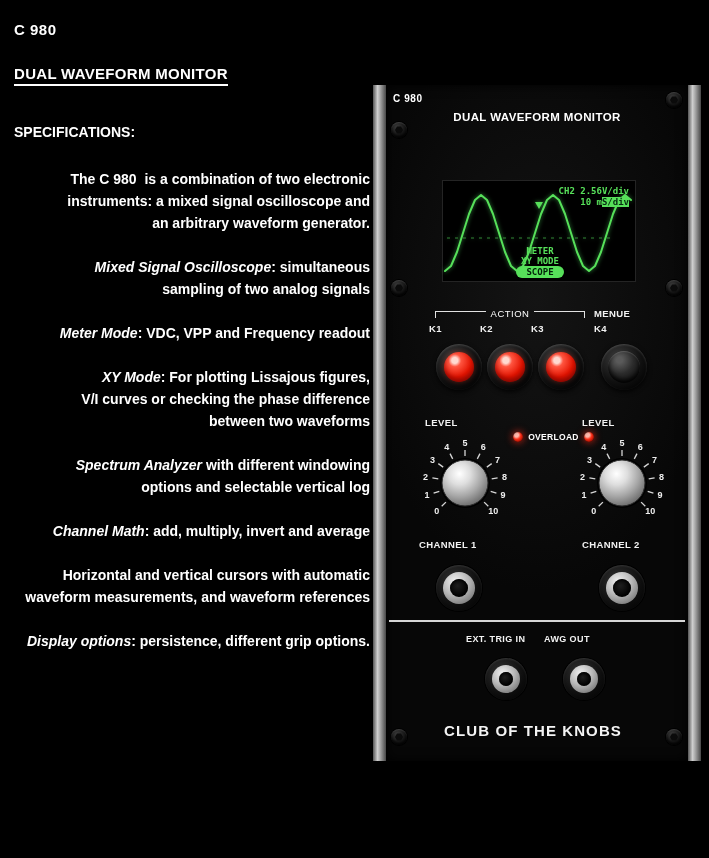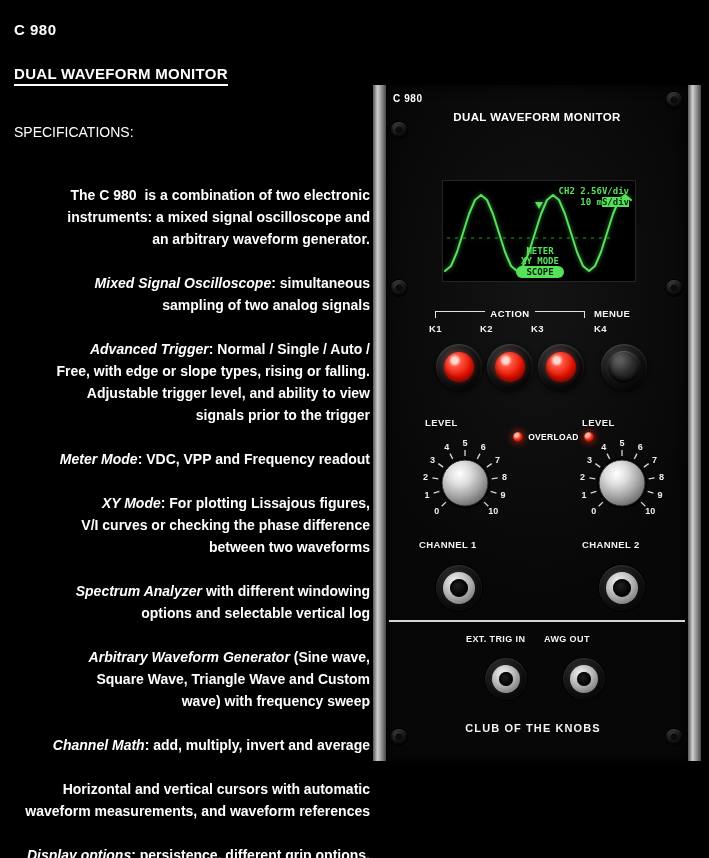--- a/index.html
+++ b/index.html
@@ -7,21 +7,21 @@
     width:709px; height:858px; position:relative; overflow:hidden;
     background:#000; color:#fff;
     font-family:"Liberation Sans", sans-serif;
   }
 
   
   .spec { position:absolute; left:14px; top:20px; width:356px; }
   .doc-model { font-size:15px; font-weight:bold; line-height:20px; margin-bottom:24px; letter-spacing:.5px; }
   .doc-title { font-size:15px; font-weight:bold; line-height:20px; margin-bottom:38px; letter-spacing:.3px; }
   .doc-title .u { border-bottom:2px solid #fff; padding-bottom:2px; }
-  .doc-heading { font-size:14px; font-weight:normal; line-height:20px; margin-bottom:42px; }
+  .doc-heading { font-size:14px; font-weight:bold; line-height:20px; margin-bottom:26px; }
   .spec p { margin:0 0 22px 0; font-size:14px; font-weight:bold; line-height:22px; white-space:pre;text-align:right; }
   .spec .lead { font-style:italic; }
 
   
   .module { position:absolute; left:373px; top:85px; width:328px; height:676px; background:#050505; }
   .rail { position:absolute; top:0; bottom:0; width:13px;
     background:linear-gradient(90deg,#555 0%,#cfcfcf 35%,#9d9d9d 60%,#474747 100%); }
   .rail.rl { left:0; } .rail.rr { right:0; }
   .face { position:absolute; left:13px; right:13px; top:0; bottom:0;
     background:radial-gradient(ellipse 75% 55% at 50% 32%, #141414, #070707 78%);
@@ -50,21 +50,21 @@
   .scr-item.active { background:#57e05a; color:#03210a; padding:1px 10px; border-radius:6px; }
 
   
   .plabel { position:absolute; font-weight:bold; color:#f2f2f2; text-align:left; letter-spacing:.4px; font-size:9.5px; }
 
   
   .bracket { position:absolute; left:62px; top:223px; width:150px; display:flex; align-items:flex-start; gap:5px; }
   .bracket .bar { flex:1; height:6px; border-top:1.5px solid #e2e2e2; margin-top:3px; }
   .bracket .bar.left { border-left:1.5px solid #e2e2e2; }
   .bracket .bar.right { border-right:1.5px solid #e2e2e2; }
-  .bracket-label { font-size:9.5px; font-weight:bold; letter-spacing:.5px; }
+  .bracket-label { font-size:9.5px; font-weight:normal; letter-spacing:.5px; }
 
   
   .pbtn { position:absolute; width:46px; height:46px; border-radius:50%;
     background:radial-gradient(circle at 36% 30%, #3a3a3a, #101010 55%, #000 88%);
     box-shadow:inset 0 1px 2px rgba(255,255,255,.18), 0 2px 5px rgba(0,0,0,.85);
     display:flex; align-items:center; justify-content:center; }
   .cap { width:30px; height:30px; border-radius:50%; }
   .cap.red { background:radial-gradient(circle at 36% 28%, #ffd9d0 0 3px, #ff5540 22%, #e21300 58%, #9c0e00 96%);
     box-shadow:0 0 5px rgba(255,45,20,.35), inset 0 -3px 5px rgba(110,0,0,.65); }
   .cap.dark { width:32px; height:32px;
@@ -90,21 +90,21 @@
   .jack.big { width:46px; height:46px; }
   .jack.small { width:42px; height:42px; }
   .jack-ring { position:absolute; inset:7px; border-radius:50%;
     background:radial-gradient(circle at 38% 30%, #f2f2f2, #b8b8b8 45%, #7a7a7a 82%, #575757); }
   .jack-hole { position:absolute; inset:14px; border-radius:50%;
     background:radial-gradient(circle at 42% 38%, #1e1e1e, #000 72%); box-shadow:inset 0 1px 3px #000; }
 
   .divider { position:absolute; left:16px; right:16px; top:535px; height:2px; background:#d6d6d6; }
 
   .brand { position:absolute; left:0; right:8px; top:637px; text-align:center;
-    font-size:11px; font-weight:bold; letter-spacing:1.1px; color:#f4f4f4; }
+    font-size:15px; font-weight:bold; letter-spacing:1.1px; color:#f4f4f4; }
 </style>
 </head>
 <body>
 
 <svg width="0" height="0" style="position:absolute" aria-hidden="true">
   <defs>
     <radialGradient id="knobGrad" cx="38%" cy="30%" r="85%">
       <stop offset="0%" stop-color="#ffffff"></stop>
       <stop offset="28%" stop-color="#dedede"></stop>
       <stop offset="58%" stop-color="#a6a6a6"></stop>
@@ -116,33 +116,26 @@
 
 <section class="spec">
   <div class="doc-model">C 980</div>
   <div class="doc-title"><span class="u">DUAL WAVEFORM MONITOR</span></div>
   <div class="doc-heading">SPECIFICATIONS:</div>
   <p><span class="lead"></span><span>The C 980  is a combination of two electronic
 instruments: a mixed signal oscilloscope and
 an arbitrary waveform generator.</span></p>
   <p><span class="lead">Mixed Signal Oscilloscope</span><span>: simultaneous
 sampling of two analog signals</span></p>
-  <p><span class="lead">Advanced Trigger</span><span>: Normal / Single / Auto /
-Free, with edge or slope types, rising or falling.
-Adjustable trigger level, and ability to view
-signals prior to the trigger</span></p>
   <p><span class="lead">Meter Mode</span><span>: VDC, VPP and Frequency readout</span></p>
   <p><span class="lead">XY Mode</span><span>: For plotting Lissajous figures,
 V/I curves or checking the phase difference
 between two waveforms</span></p>
   <p><span class="lead">Spectrum Analyzer</span><span> with different windowing
 options and selectable vertical log</span></p>
-  <p><span class="lead">Arbitrary Waveform Generator</span><span> (Sine wave,
-Square Wave, Triangle Wave and Custom
-wave) with frequency sweep</span></p>
   <p><span class="lead">Channel Math</span><span>: add, multiply, invert and average</span></p>
   <p><span class="lead"></span><span>Horizontal and vertical cursors with automatic
 waveform measurements, and waveform references</span></p>
   <p><span class="lead">Display options</span><span>: persistence, different grip options.</span></p>
 </section>
 
 <aside class="module">
   <div class="rail rl"></div>
   <div class="rail rr"></div>
   <div class="face"></div>

